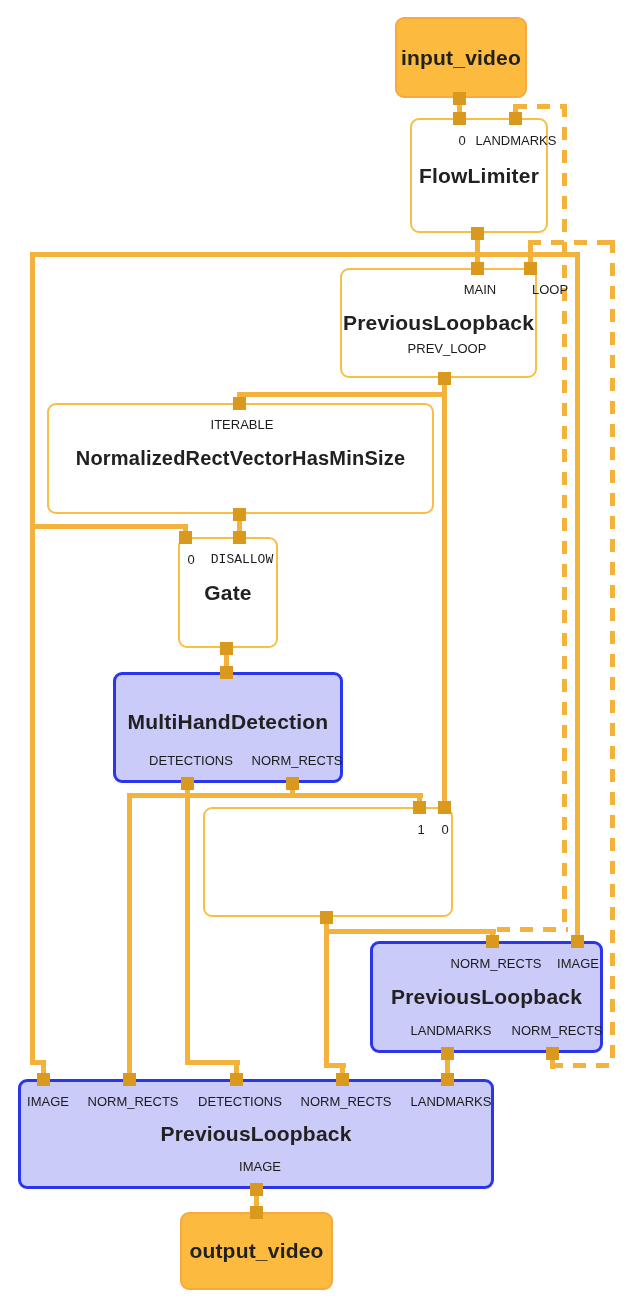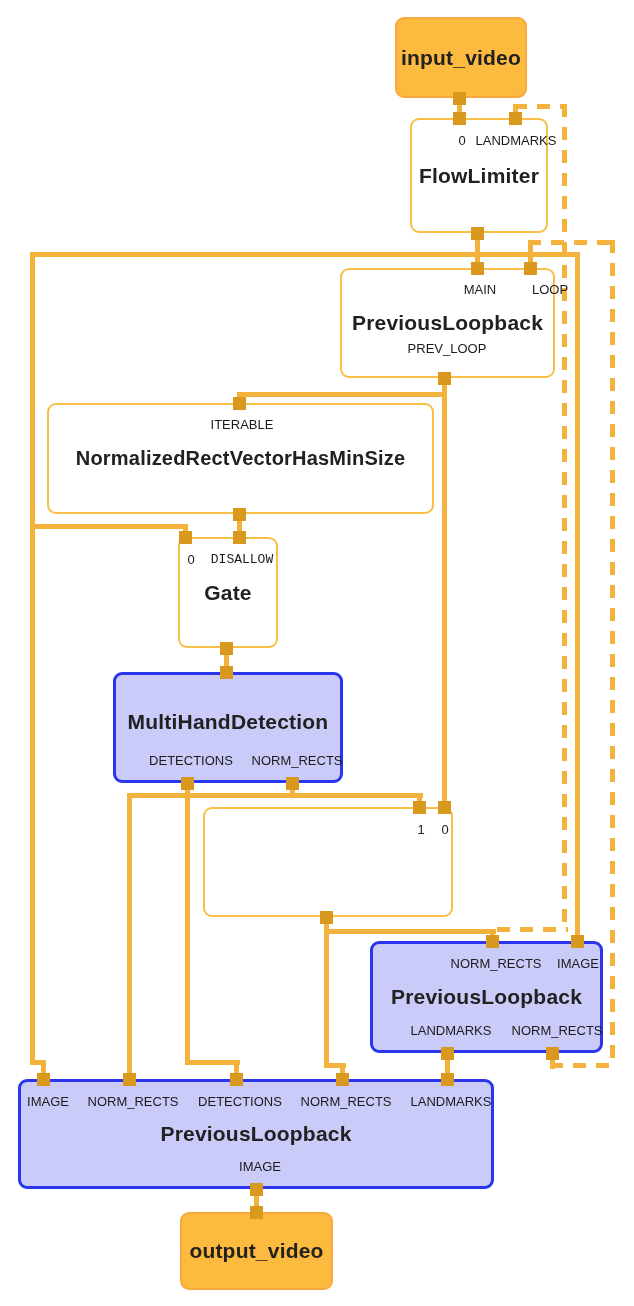--- a/index.html
+++ b/index.html
@@ -69,21 +69,21 @@
   <div class="node stream" style="left:395px;top:17px;width:132px;height:81px;">
     <span class="title">input_video</span>
   </div>
 
   <div class="node calc" style="left:410px;top:118px;width:138px;height:115px;">
     <span class="plabel" style="left:50px;top:13px;">0</span>
     <span class="plabel" style="left:104px;top:13px;">LANDMARKS</span>
     <span class="title">FlowLimiter</span>
   </div>
 
-  <div class="node calc" style="left:340px;top:268px;width:215px;height:110px;">
+  <div class="node calc" style="left:340px;top:268px;width:197px;height:110px;">
     <span class="plabel" style="left:138px;top:12px;">MAIN</span>
     <span class="plabel" style="left:208px;top:12px;">LOOP</span>
     <span class="title">PreviousLoopback</span>
     <span class="plabel" style="left:105px;bottom:20px;">PREV_LOOP</span>
   </div>
 
   <div class="node calc" style="left:47px;top:403px;width:387px;height:111px;">
     <span class="plabel" style="left:193px;top:12px;">ITERABLE</span>
     <span class="title" style="font-size:20px;">NormalizedRectVectorHasMinSize</span>
   </div>

